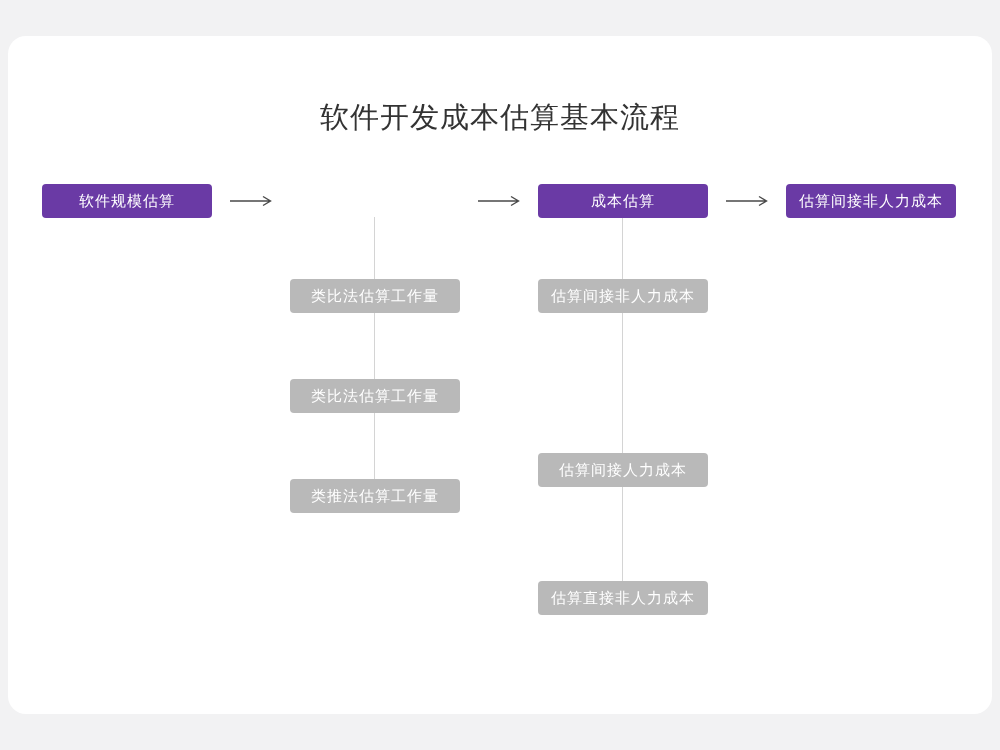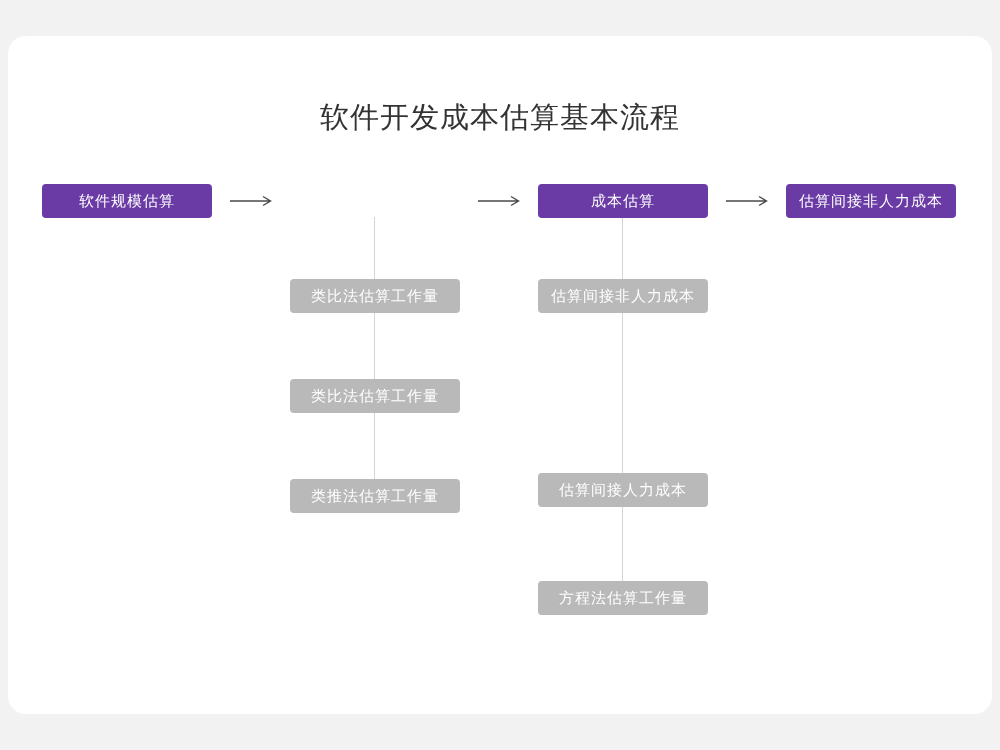--- a/index.html
+++ b/index.html
@@ -105,19 +105,19 @@
   <div class="node gray" style="left:290px; top:379px">
     <span>类比法估算工作量</span>
   </div>
   <div class="node gray" style="left:290px; top:479px">
     <span>类推法估算工作量</span>
   </div>
 
   <div class="node gray" style="left:538px; top:279px">
     <span>估算间接非人力成本</span>
   </div>
-  <div class="node gray" style="left:538px; top:473px">
+  <div class="node gray" style="left:538px; top:453px">
     <span>估算间接人力成本</span>
   </div>
   <div class="node gray" style="left:538px; top:581px">
-    <span>方程法估算工作量</span>
+    <span>估算直接非人力成本</span>
   </div>
 </div>
 
 </body></html>

